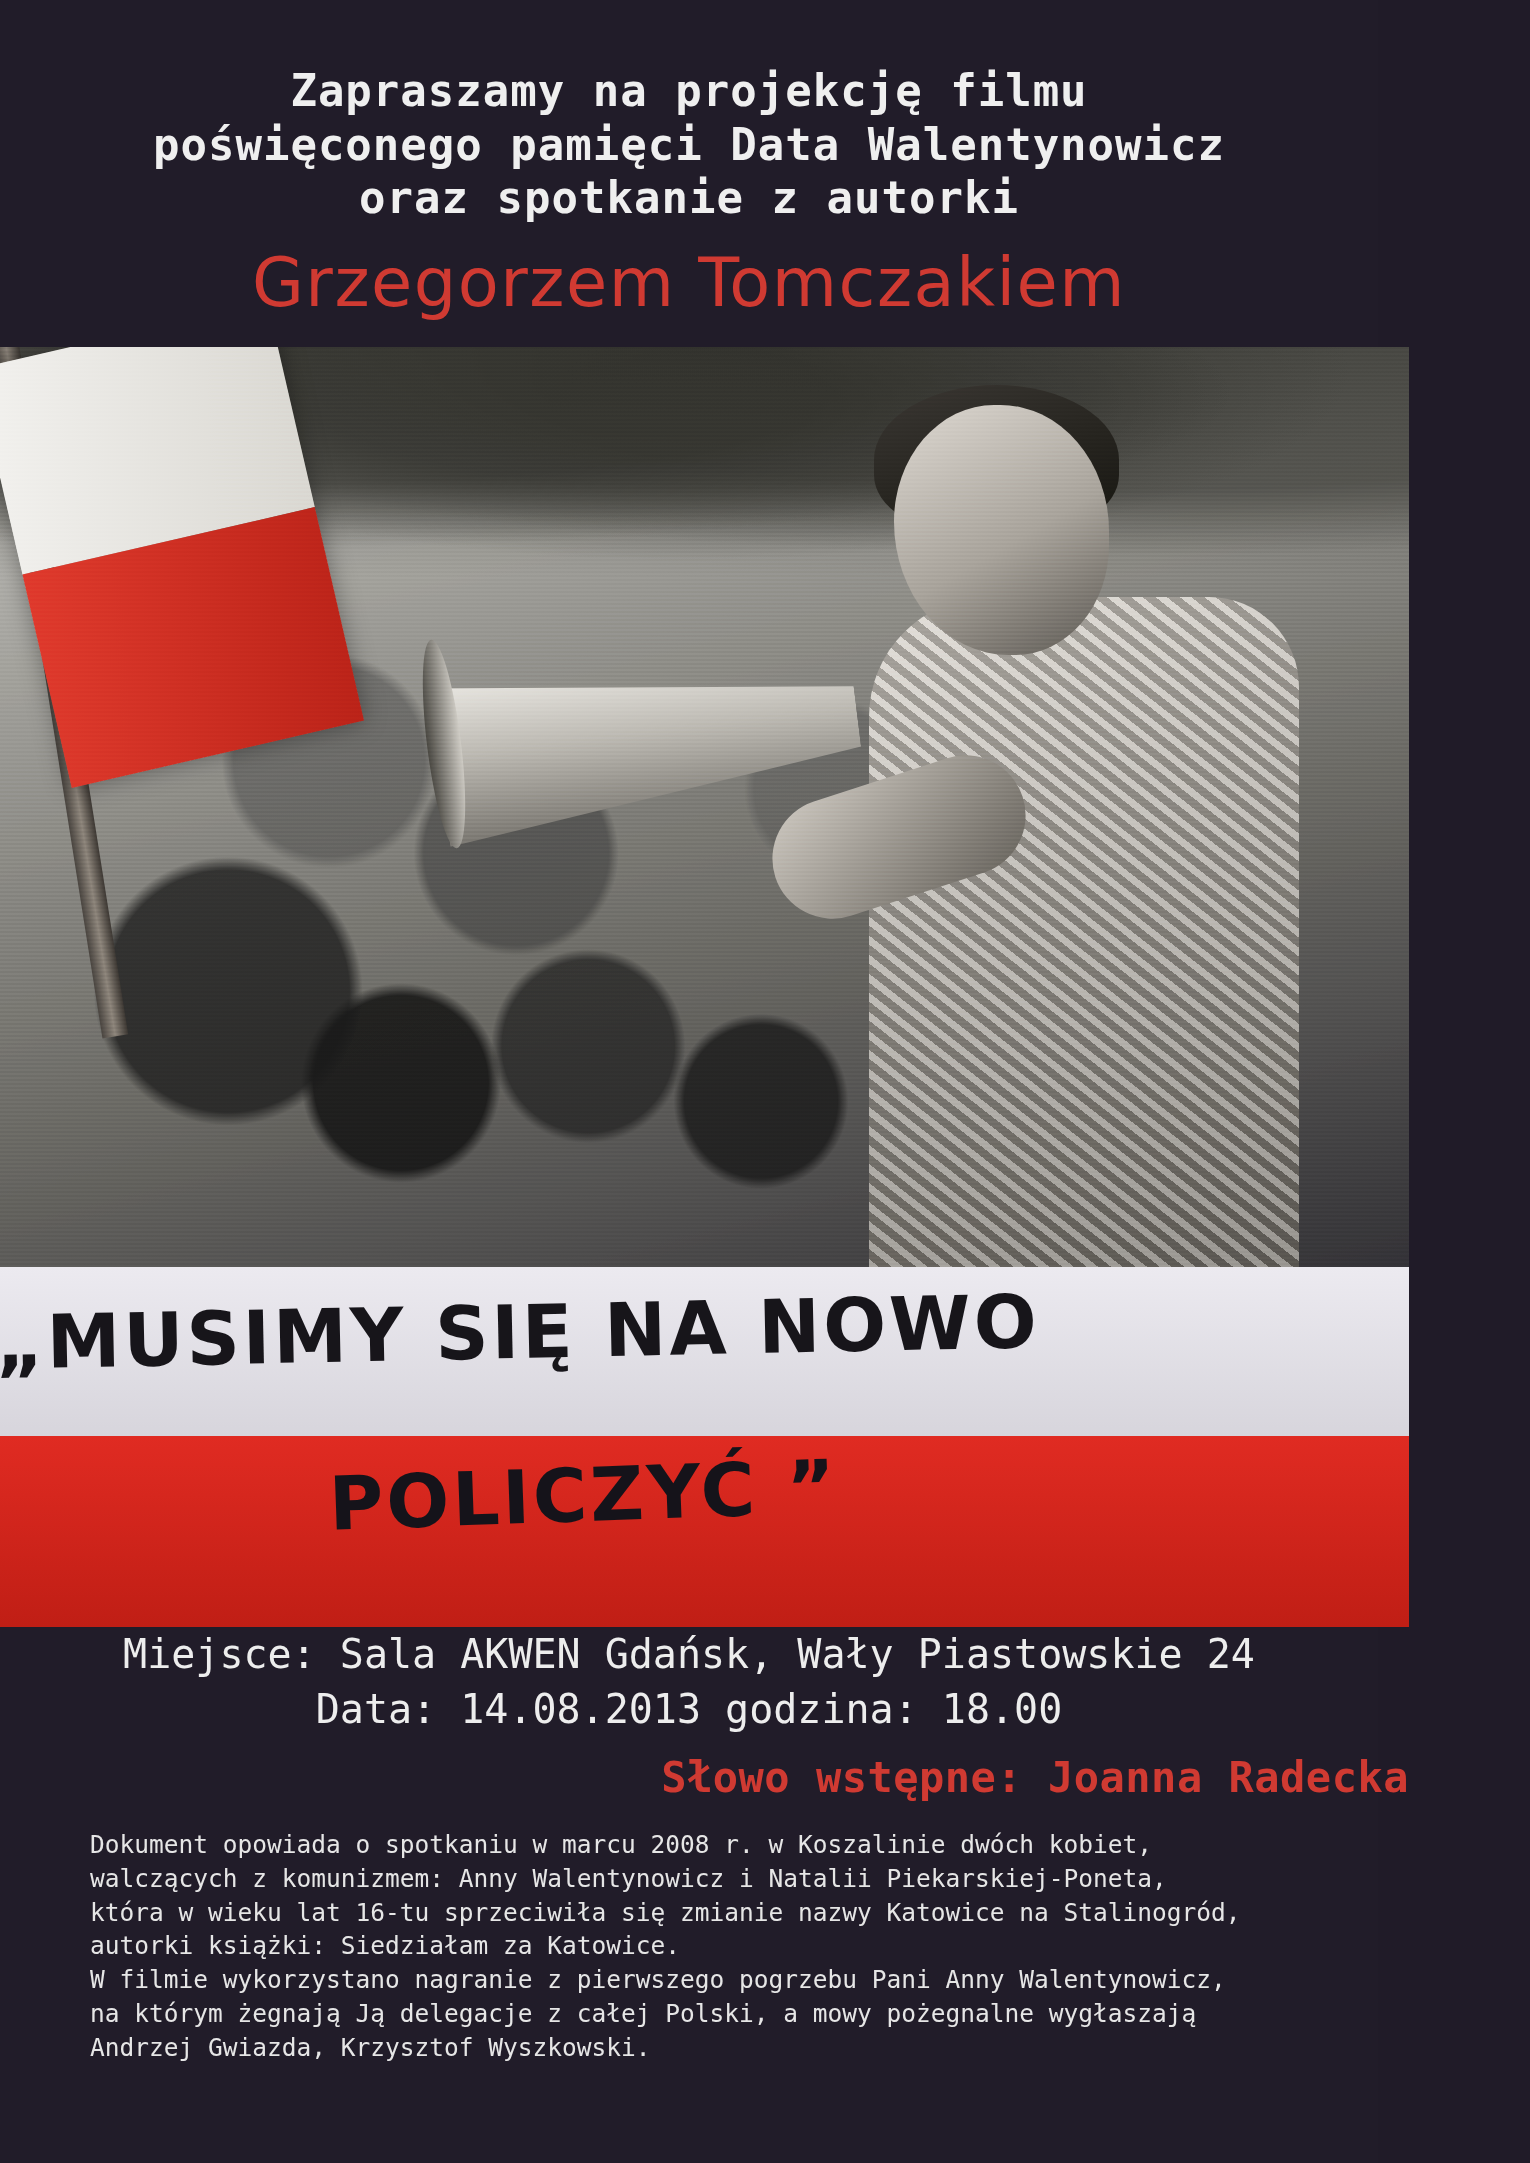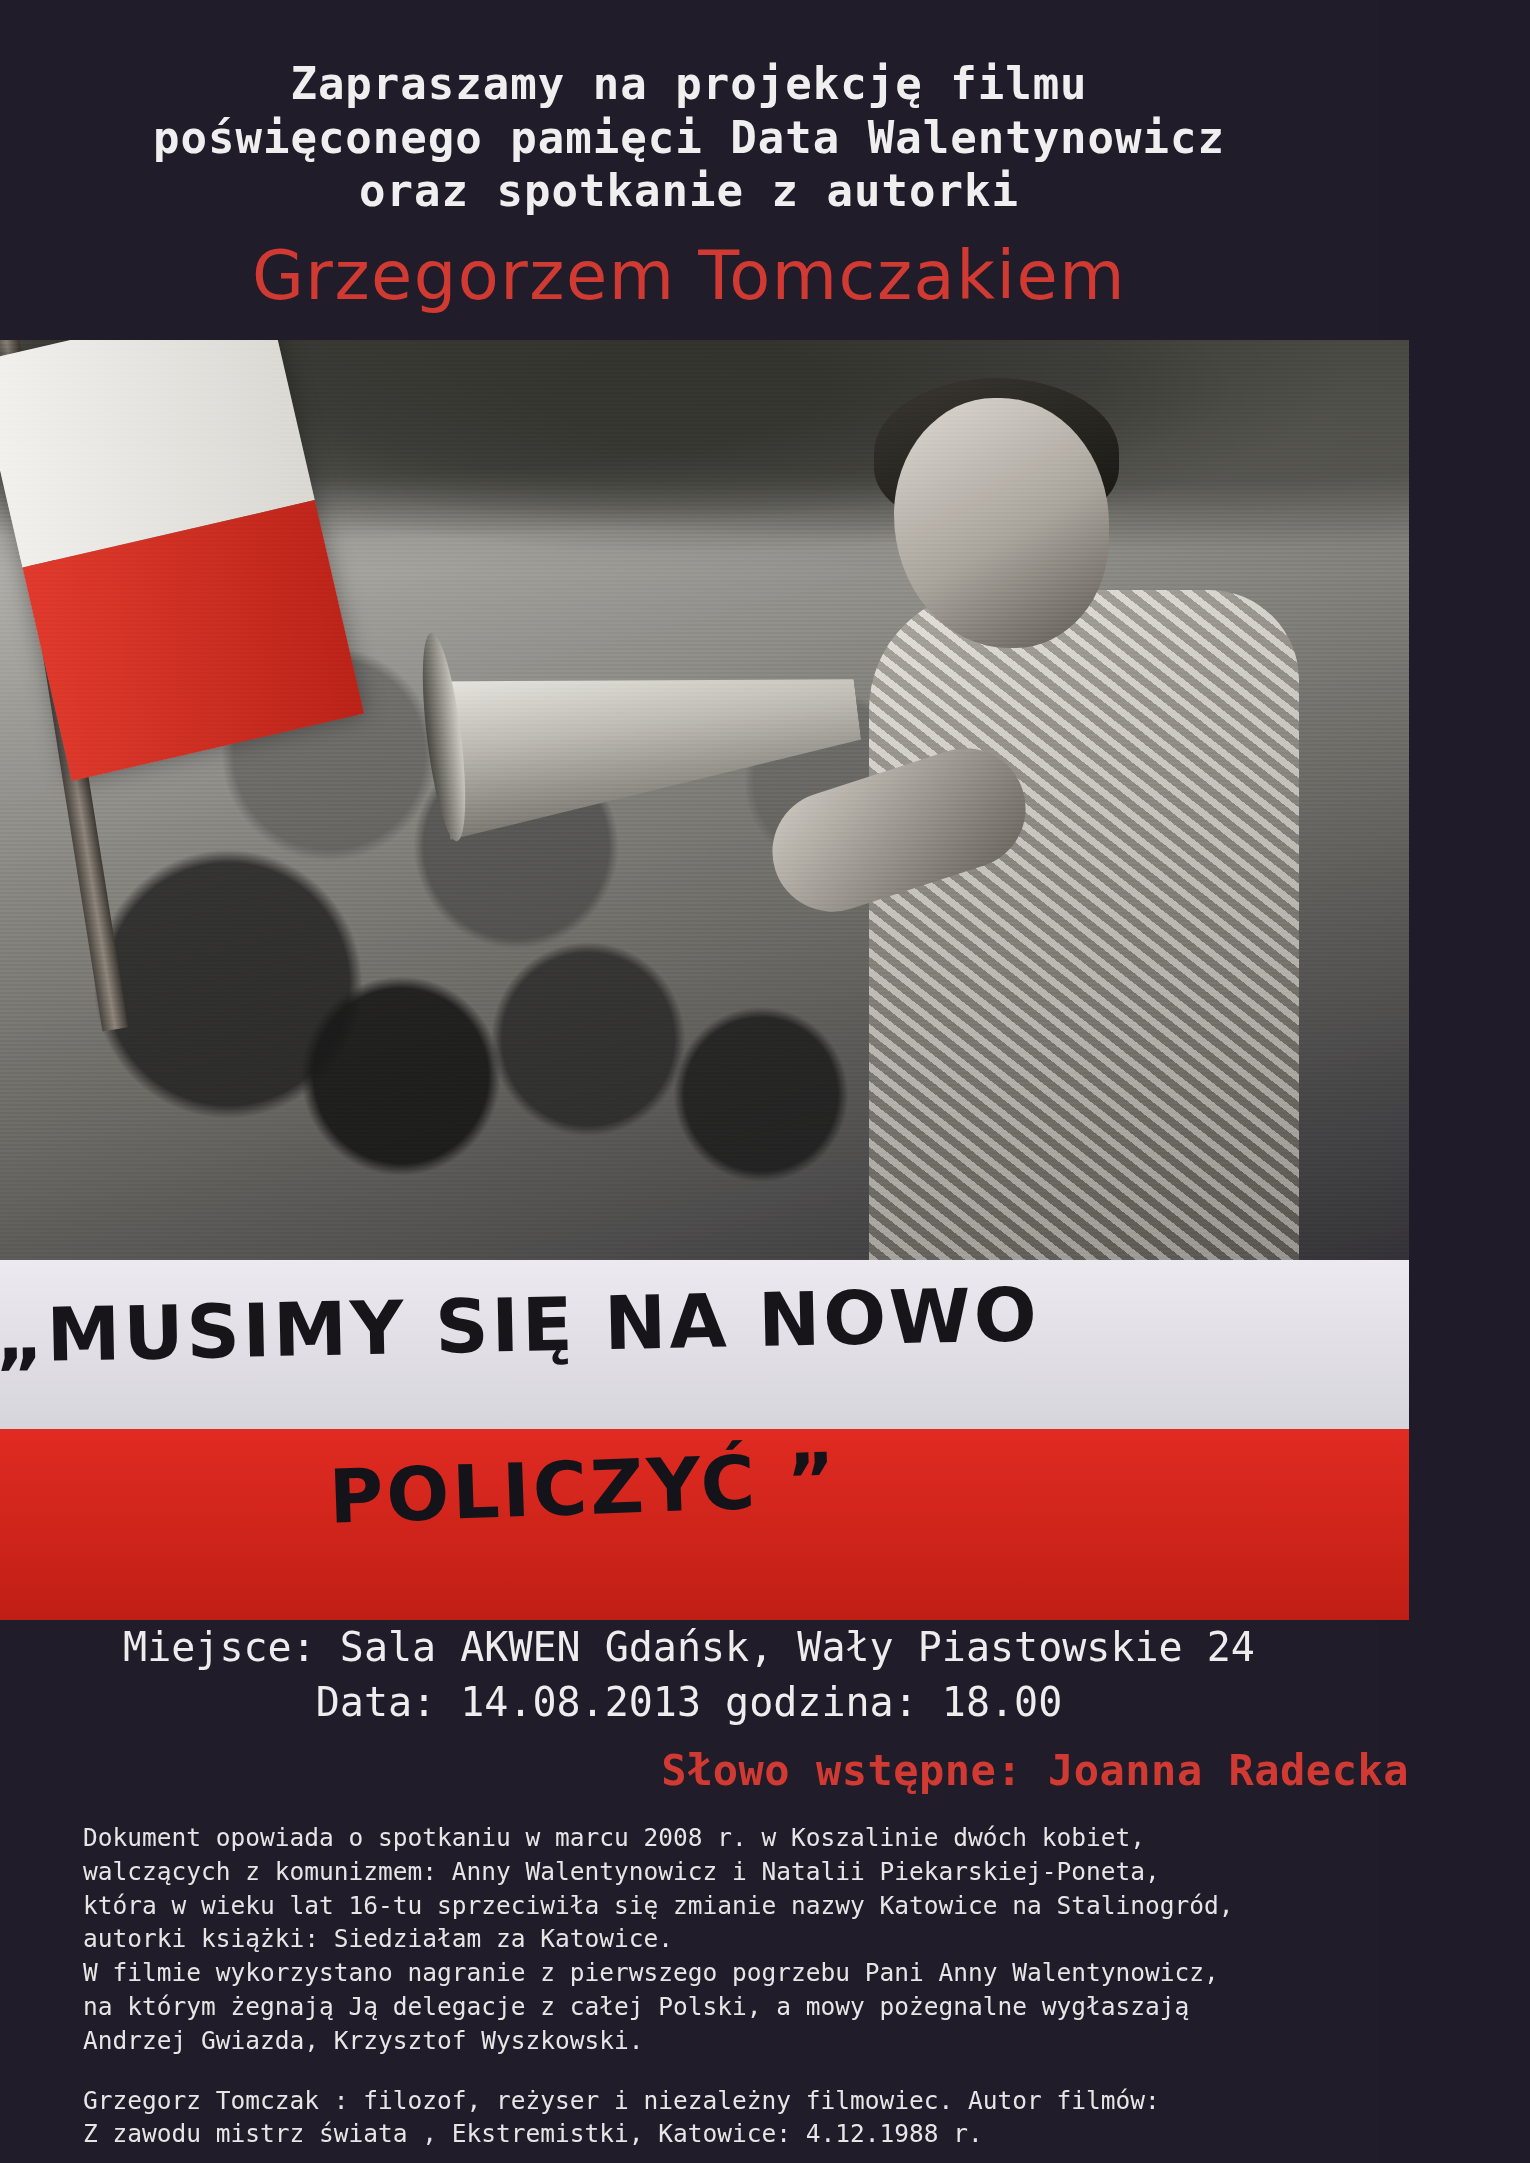--- a/index.html
+++ b/index.html
@@ -13,21 +13,21 @@
     overflow: hidden;
     font-family: "DejaVu Sans Mono", monospace;
     color: #e8e8e8;
     position: relative;
   }
   .poster {
     width: 1378px;
     height: 2163px;
     background: #211c29;
     box-sizing: border-box;
-    padding: 5px;
+    padding: 12px;
     position: relative;
     display: flex;
     flex-direction: column;
     align-items: center;
   }
 
   
   .header {
     width: 100%;
     text-align: center;
@@ -310,18 +310,16 @@
   </div>
 
   <div class="body-text">
     <div class="para">Dokument opowiada o spotkaniu w marcu 2008 r. w Koszalinie dwóch kobiet,
 walczących z komunizmem: Anny Walentynowicz i Natalii Piekarskiej-Poneta,
 która w wieku lat 16-tu sprzeciwiła się zmianie nazwy Katowice na Stalinogród,
 autorki książki: Siedziałam za Katowice.
 W filmie wykorzystano nagranie z pierwszego pogrzebu Pani Anny Walentynowicz,
 na którym żegnają Ją delegacje z całej Polski, a mowy pożegnalne wygłaszają
 Andrzej Gwiazda, Krzysztof Wyszkowski.</div>
-    <div class="para">Grzegorz Tomczak : filozof, reżyser i niezależny filmowiec. Autor filmów:
-Z zawodu mistrz świata , Ekstremistki, Katowice: 4.12.1988 r.</div>
 
   </div>
 
 </div>
 
 </body></html>

